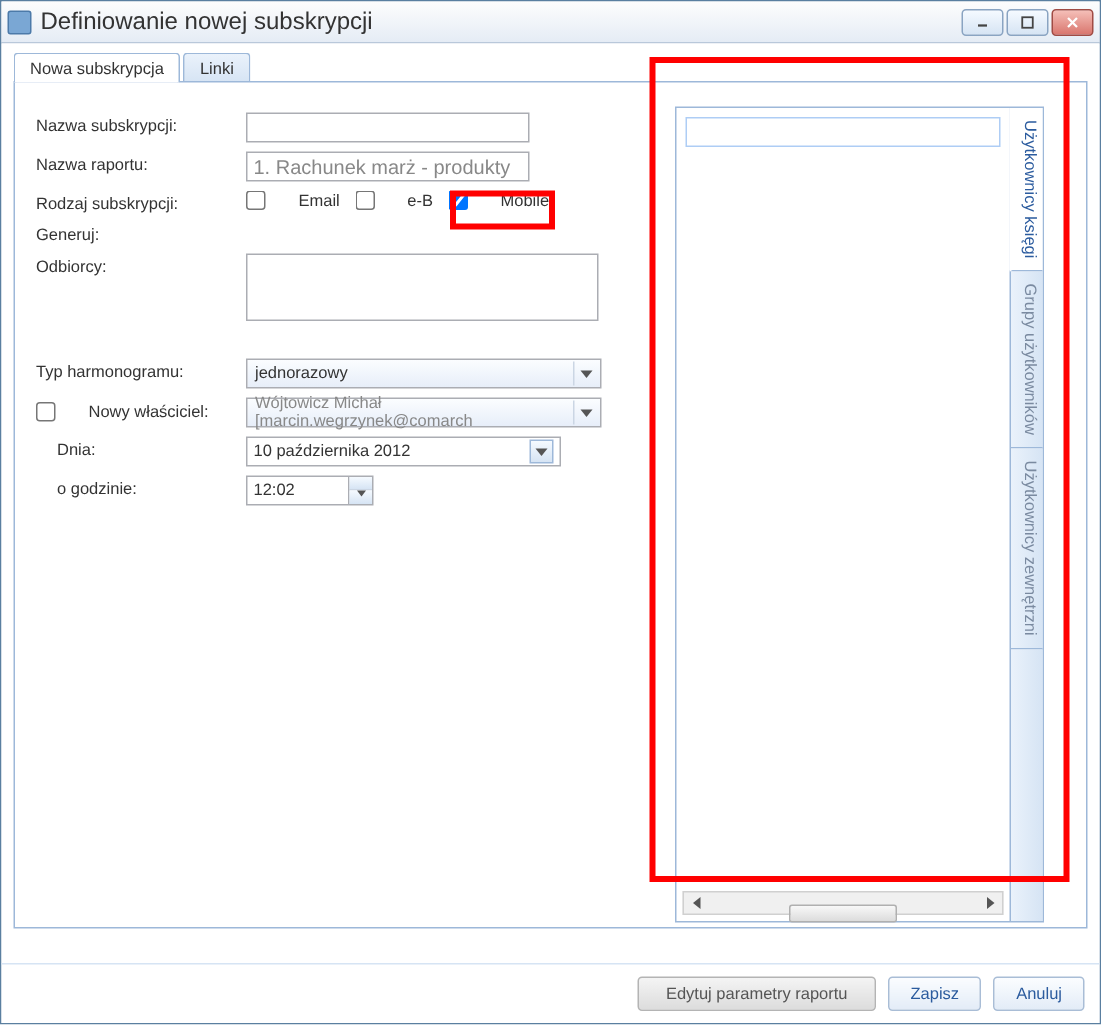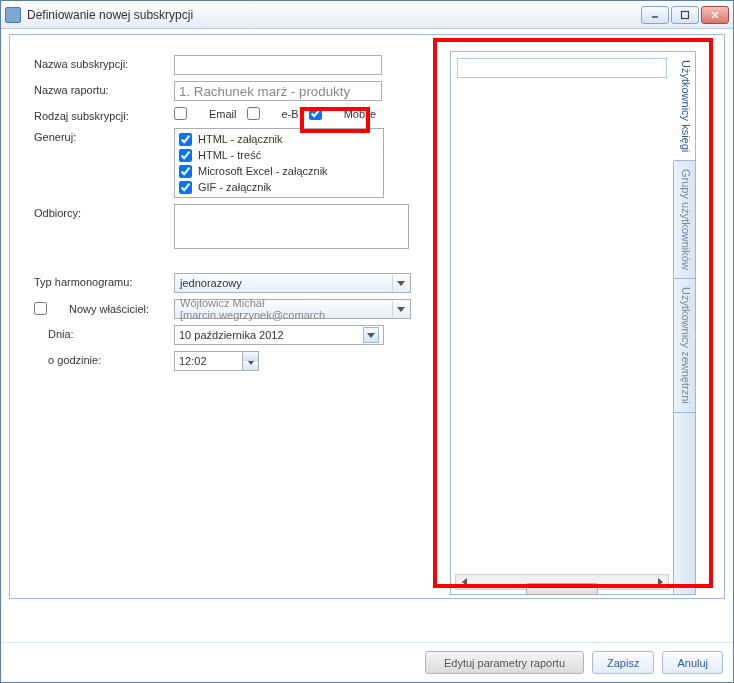--- a/index.html
+++ b/index.html
@@ -6,42 +6,42 @@
   body {
     margin: 0; font-family: "Segoe UI", Tahoma, sans-serif; font-size: 11px;
     background: #fff; width: 734px; height: 683px; overflow: hidden; color:#333;
   }
   .window { width:734px; height:683px; border:1px solid #5a7fa0; display:flex; flex-direction:column; }
   .titlebar {
     height:28px; background:linear-gradient(#fdfdfd,#e5ecf5);
     border-bottom:1px solid #b9c8da; display:flex; align-items:center; padding:0 4px;
   }
   .titlebar .icon { width:16px; height:16px; margin-right:6px; background:#7aa7d4; border:1px solid #4c7aa9; border-radius:2px; }
-  .titlebar .title { flex:1; font-size:12px; color:#333; }
+  .titlebar .title { flex:1; font-size:16px; color:#333; }
   .winbtns { display:flex; gap:2px; }
   .winbtn { width:28px; height:18px; border:1px solid #8aa4c2; border-radius:3px;
     background:linear-gradient(#f5faff,#d6e4f4); display:flex; align-items:center; justify-content:center; }
   .winbtn.close { background:linear-gradient(#f5bfb8,#d9766e); border-color:#a04b44; }
   .winbtn svg { width:10px; height:10px; }
 
   .client { flex:1; position:relative; background:#fff; padding:6px 8px; }
   .tabs { display:flex; }
   .tab { padding:4px 10px 3px; border:1px solid #9db8d9; border-bottom:none;
     background:linear-gradient(#fbfdff,#e9f1fb); margin-right:2px; border-radius:3px 3px 0 0; }
   .tab.active { background:#fff; font-weight:normal; position:relative; z-index:2; }
   .tab.inactive { background:linear-gradient(#eaf2fb,#d6e4f4); }
   .tabpage { border:1px solid #9db8d9; height:565px; background:#fff; margin-top:-1px; position:relative; }
 
-  .form { position:absolute; left:24px; top:20px; width:400px; }
+  .form { position:absolute; left:14px; top:20px; width:400px; }
   .row { display:flex; align-items:flex-start; margin-bottom:6px; }
   .lbl { width:140px; padding-top:3px; }
   .ctrl { flex:1; }
 
   input[type=text].tbx, .tbx {
-    width:208px; height:20px; border:1px solid #abadb3; padding:2px 4px; background:#fff;
+    width:189px; height:20px; border:1px solid #abadb3; padding:2px 4px; background:#fff;
   }
   .tbx.readonly { color:#888; background:#fff; }
   .multi {
     width:235px; height:45px; border:1px solid #abadb3; padding:2px 4px; resize:none;
     font-family:inherit; font-size:11px;
   }
   .listbox {
     width:210px; border:1px solid #abadb3; padding:2px 4px; background:#fff;
   }
   .listbox label { display:flex; align-items:center; gap:4px; height:16px; }
@@ -123,20 +123,24 @@
       <div class="winbtn close">
           <svg viewBox="0 0 10 10">
             <line x1="2" y1="2" x2="8" y2="8" stroke="#fff" stroke-width="1.5"></line>
             <line x1="8" y1="2" x2="2" y2="8" stroke="#fff" stroke-width="1.5"></line>
           </svg>
         </div>
     </div>
   </div>
 
   <div class="client">
+    <div class="tabs">
+      <div class="tab active">Nowa subskrypcja</div>
+      <div class="tab inactive">Linki</div>
+    </div>
     <div class="tabpage">
 
       <div class="form">
         <div class="row">
           <div class="lbl">Nazwa subskrypcji:</div>
           <div class="ctrl"><input type="text" class="tbx" value="" style=""></div>
         </div>
         <div class="row">
           <div class="lbl">Nazwa raportu:</div>
           <div class="ctrl"><input type="text" class="tbx readonly" readonly="" value="1. Rachunek marż - produkty" style=""></div>
@@ -153,40 +157,20 @@
                 <span>e-B</span>
               </label>
             <label class="chklbl">
                 <input type="checkbox" checked="" style="">
                 <span>Mobile</span>
               </label>
           </div>
         </div>
         <div class="row">
           <div class="lbl">Generuj:</div>
-          <div class="ctrl">
-            <div class="listbox">
-              <label>
-                  <input type="checkbox" checked="" style="">
-                  <span>HTML - załącznik</span>
-                </label>
-              <label>
-                  <input type="checkbox" checked="" style="">
-                  <span>HTML - treść</span>
-                </label>
-              <label>
-                  <input type="checkbox" checked="" style="">
-                  <span>Microsoft Excel - załącznik</span>
-                </label>
-              <label>
-                  <input type="checkbox" checked="" style="">
-                  <span>GIF - załącznik</span>
-                </label>
-            </div>
-          </div>
         </div>
         <div class="row" style="margin-top:6px;">
           <div class="lbl">Odbiorcy:</div>
           <div class="ctrl"><textarea class="multi" style=""></textarea></div>
         </div>
 
         <div class="row" style="margin-top:22px;">
           <div class="lbl">Typ harmonogramu:</div>
           <div class="ctrl">
             <div class="combo">

